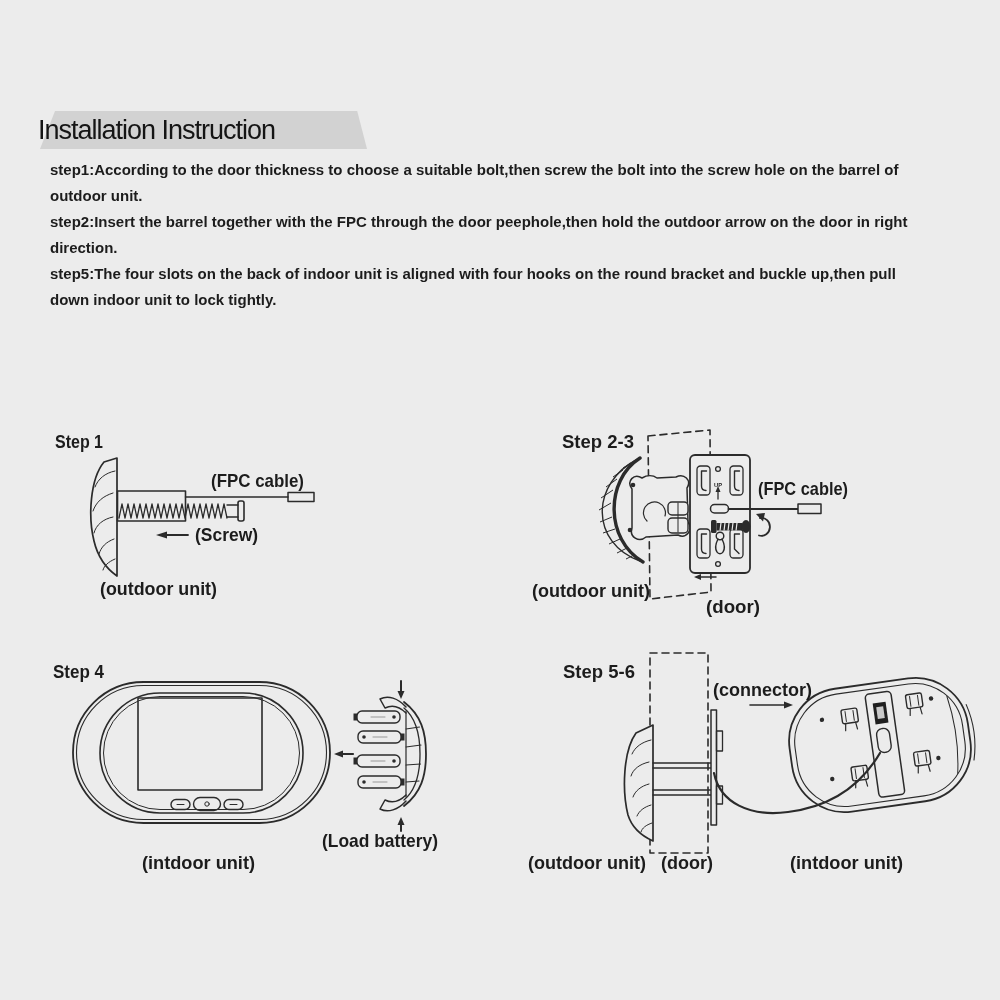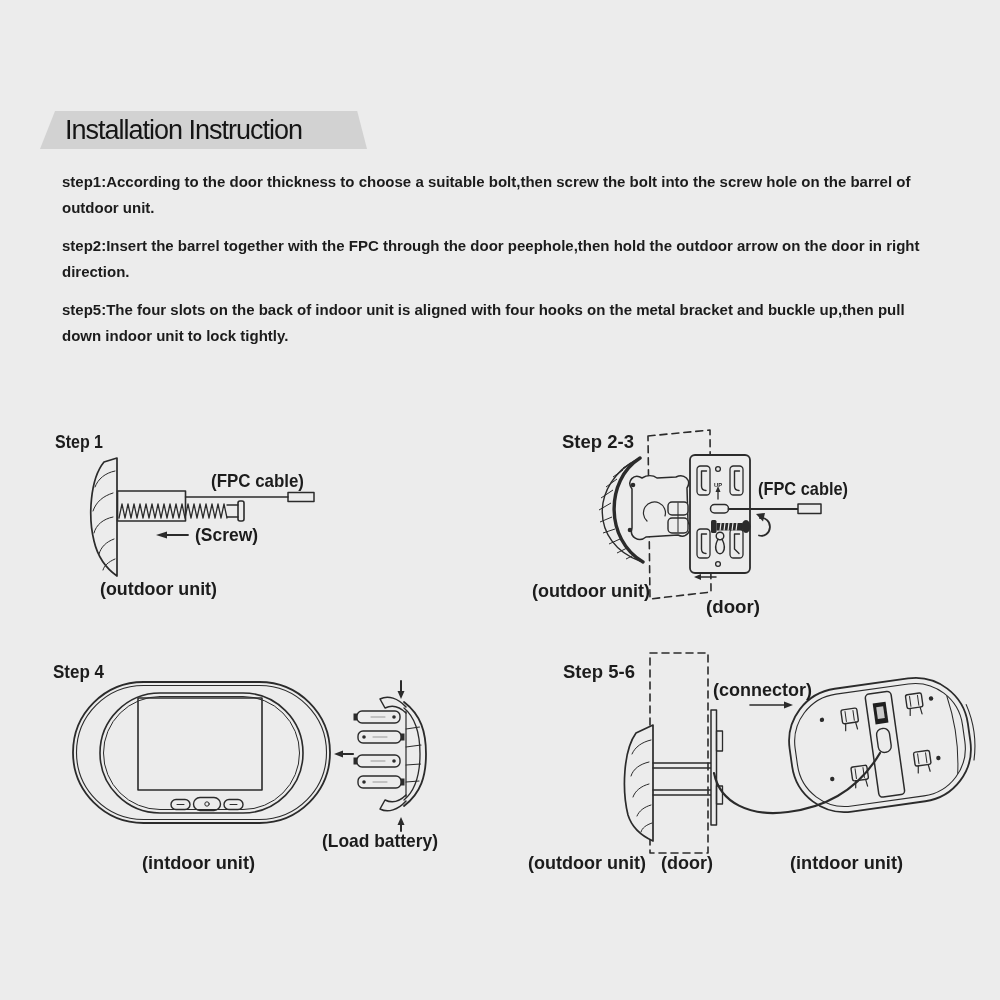--- a/index.html
+++ b/index.html
@@ -1,45 +1,45 @@
 <!DOCTYPE html>
 <html><head>
 <meta charset="utf-8">
 <style>
   html,body{margin:0;padding:0;}
   #page{position:relative;width:1000px;height:1000px;background:#ececec;overflow:hidden;
         font-family:"Liberation Sans",sans-serif;color:#1c1c1c;}
   .banner{position:absolute;left:40px;top:111px;width:327px;height:38px;background:#d2d2d2;
           clip-path:polygon(4.6% 0,97% 0,100% 100%,0 100%);
           filter:drop-shadow(2px 2px 1px rgba(0,0,0,0.18));}
-  .title{position:absolute;left:65px;top:111px;height:38px;line-height:38px;
+  .title{position:absolute;left:38px;top:111px;height:38px;line-height:38px;
          font-size:27px;font-weight:400;letter-spacing:-1px;color:#151515;}
   .instructions{position:absolute;left:50px;top:157px;width:882px;
                 font-size:15px;line-height:26px;font-weight:700;color:#1c1c1c;}
-  .instructions p{margin:12px;}
+  .instructions p{margin:0;}
   svg{position:absolute;overflow:visible;}
   svg text{font-family:"Liberation Sans",sans-serif;fill:#1c1c1c;}
   .steplab{font-size:19px;font-weight:700;}
   .lab{font-size:18.5px;font-weight:600;}
   .ln{stroke:#2b2b2b;fill:none;stroke-linecap:round;stroke-linejoin:round;}
   .fillbg{fill:#ececec;}
   .dk{fill:#2b2b2b;stroke:none;}
 </style>
 </head>
 <body>
 
 <div id="page">
 
   <div class="banner"></div>
   <div class="title">Installation Instruction</div>
 
   <div class="instructions">
     <p>step1:According to the door thickness to choose a suitable bolt,then screw the bolt into the screw hole on the barrel of outdoor unit.</p>
     <p>step2:Insert the barrel together with the FPC through the door peephole,then hold the outdoor arrow on the door in right direction.</p>
-    <p>step5:The four slots on the back of indoor unit is aligned with four hooks on the metal bracket and buckle up,then pull down indoor unit to lock tightly.</p>
+    <p>step5:The four slots on the back of indoor unit is aligned with four hooks on the round bracket and buckle up,then pull down indoor unit to lock tightly.</p>
   </div>
 
   <svg style="left:45px;top:425px" width="290" height="190" viewBox="0 0 290 190">
     <text class="steplab" x="10" y="23" textLength="48" lengthAdjust="spacingAndGlyphs">Step 1</text>
 
     <g>
       <path class="ln" stroke-width="1.7" d="M 72,33 L 59,37 C 45,54 43,92 49,116 C 53,133 62,144 72,151 L 72,33 Z"></path>
       <path class="ln" stroke-width="1" d="M 70,46 C 60,48 53,54 50,62"></path>
       <path class="ln" stroke-width="1" d="M 68,68 C 58,71 51,77 48,86"></path>
       <path class="ln" stroke-width="1" d="M 68,92 C 58,94 51,100 49,108"></path>

